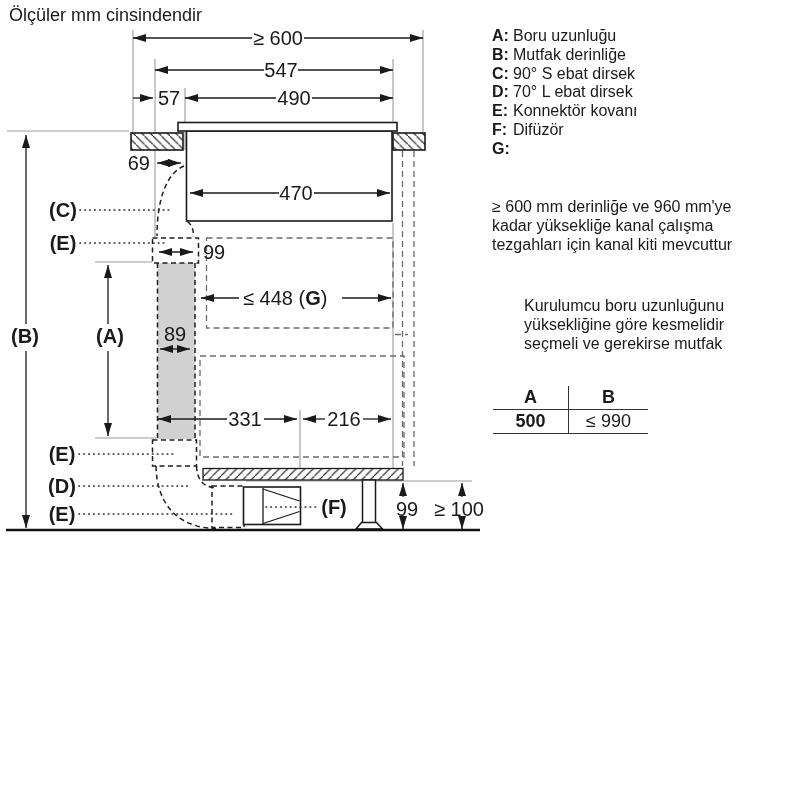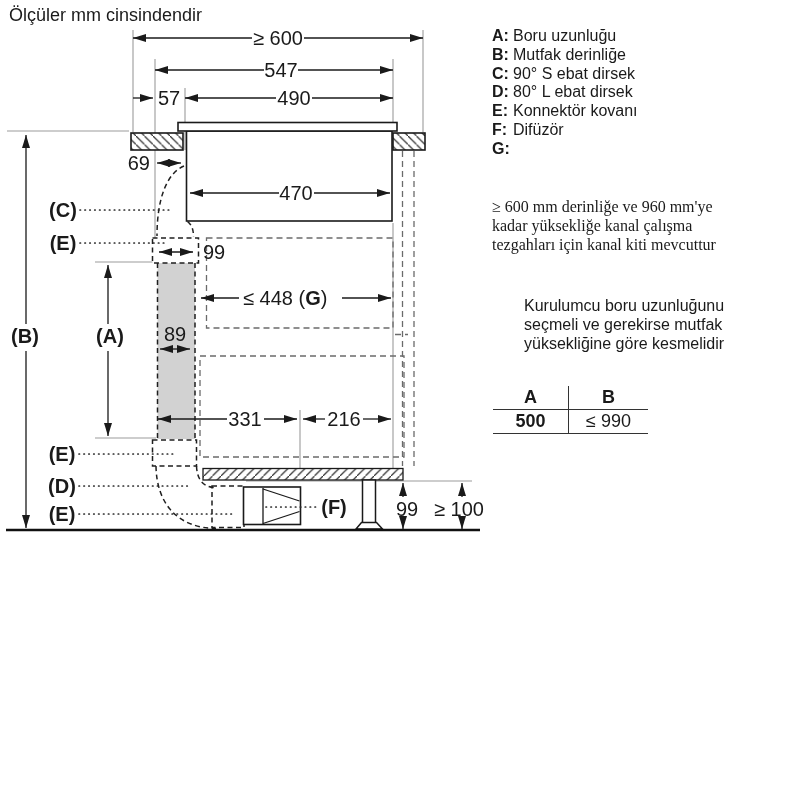--- a/index.html
+++ b/index.html
@@ -4,21 +4,21 @@
 <style>
   html,body{margin:0;padding:0;background:#fff;}
   #stage{position:relative;width:800px;height:800px;background:#ffffff;overflow:hidden;
          font-family:"Liberation Sans", sans-serif;color:#1a1a1a;}
   #diagram-svg{position:absolute;left:0;top:0;}
   .page-title{position:absolute;left:9px;top:5px;font-size:18px;}
   .legend{position:absolute;left:492px;top:27px;font-size:16px;line-height:18.8px;}
   .lrow{display:flex;}
   .lkey{font-weight:bold;min-width:21px;}
   .note{position:absolute;left:492px;font-size:16px;line-height:19px;}
-  .note1{top:197px;font-family:Liberation Serif, serif;}
+  .note1{top:197px;}
   .note2{top:296px;margin-left:32px;}
   .ab-table{position:absolute;left:493px;top:386px;border-collapse:collapse;
             font-size:18px;}
   .ab-table td{text-align:center;padding:0;height:23px;}
   .ab-table .cola{width:75px;font-weight:bold;}
   .ab-table .colb{width:79px;border-left:1.6px solid #333;}
   .ab-table .hdr td{font-weight:bold;border-bottom:1.6px solid #333;}
   .ab-table .r1 td{border-bottom:1.6px solid #333;}
   text{font-family:"Liberation Sans", sans-serif;font-size:20px;fill:#1a1a1a;}
   .dimline{stroke:#1a1a1a;stroke-width:1.3;fill:none;}
@@ -189,21 +189,21 @@
     <div class="lrow">
         <span class="lkey">B:</span>
         <span>Mutfak derinliğe</span>
       </div>
     <div class="lrow">
         <span class="lkey">C:</span>
         <span>90° S ebat dirsek</span>
       </div>
     <div class="lrow">
         <span class="lkey">D:</span>
-        <span>80° L ebat dirsek</span>
+        <span>70° L ebat dirsek</span>
       </div>
     <div class="lrow">
         <span class="lkey">E:</span>
         <span>Konnektör kovanı</span>
       </div>
     <div class="lrow">
         <span class="lkey">F:</span>
         <span>Difüzör</span>
       </div>
     <div class="lrow">
@@ -212,22 +212,22 @@
   </div>
 
   <div class="note note1">
     <div>≥ 600 mm derinliğe ve 960 mm'ye</div>
     <div>kadar yüksekliğe kanal çalışma</div>
     <div>tezgahları için kanal kiti mevcuttur</div>
   </div>
 
   <div class="note note2">
     <div>Kurulumcu boru uzunluğunu</div>
+    <div>yüksekliğine göre kesmelidir</div>
     <div>seçmeli ve gerekirse mutfak</div>
-    <div>yüksekliğine göre kesmelidir</div>
   </div>
 
   <table class="ab-table">
     <tbody>
       <tr class="hdr">
         <td class="cola">A</td>
         <td class="colb">B</td>
       </tr>
       <tr class="r1">
         <td class="cola">500</td>

